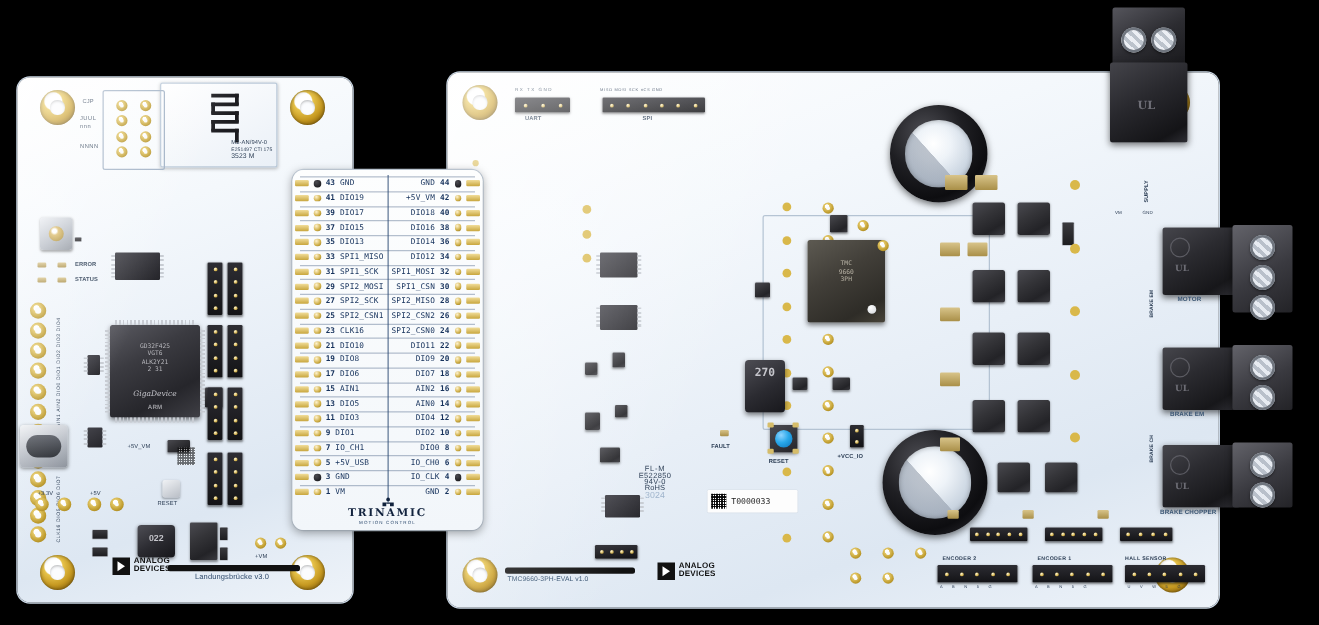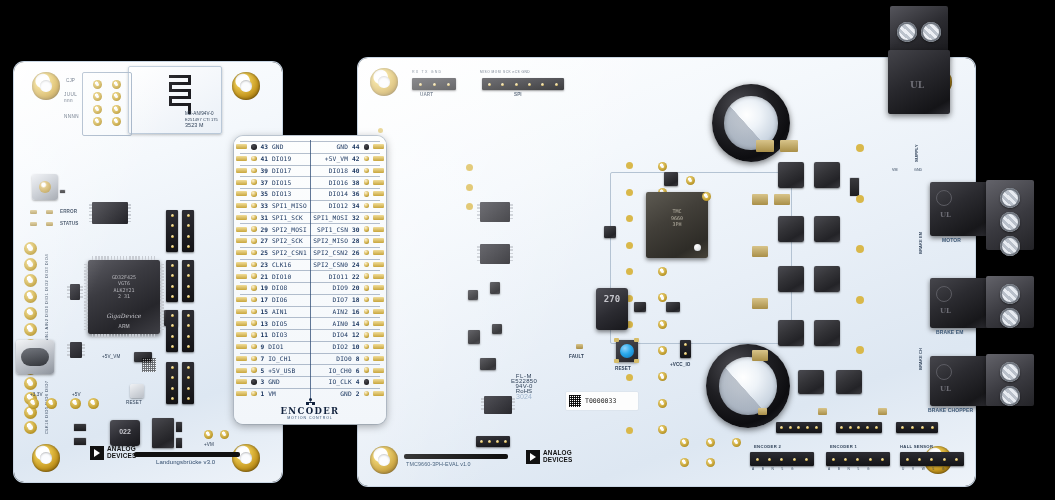--- a/index.html
+++ b/index.html
@@ -1103,18 +1103,18 @@
           </div>
         </div>
       </div>
     <div id="trinamic">
       <div class="ic3">
         <b style="left:3px;top:0;width:3px;height:3px;border-radius:50%"></b>
         <b style="left:0;top:4px;width:3px;height:3px"></b>
         <b style="left:6px;top:4px;width:3px;height:3px"></b>
         <b style="left:3px;top:4px;width:3px;height:1px"></b>
       </div>
-      <div class="tm">ENCODER</div>
+      <div class="tm">TRINAMIC</div>
       <div class="sub">MOTION CONTROL</div>
     </div>
   </div>
 
 </div>
 
 </body></html>

